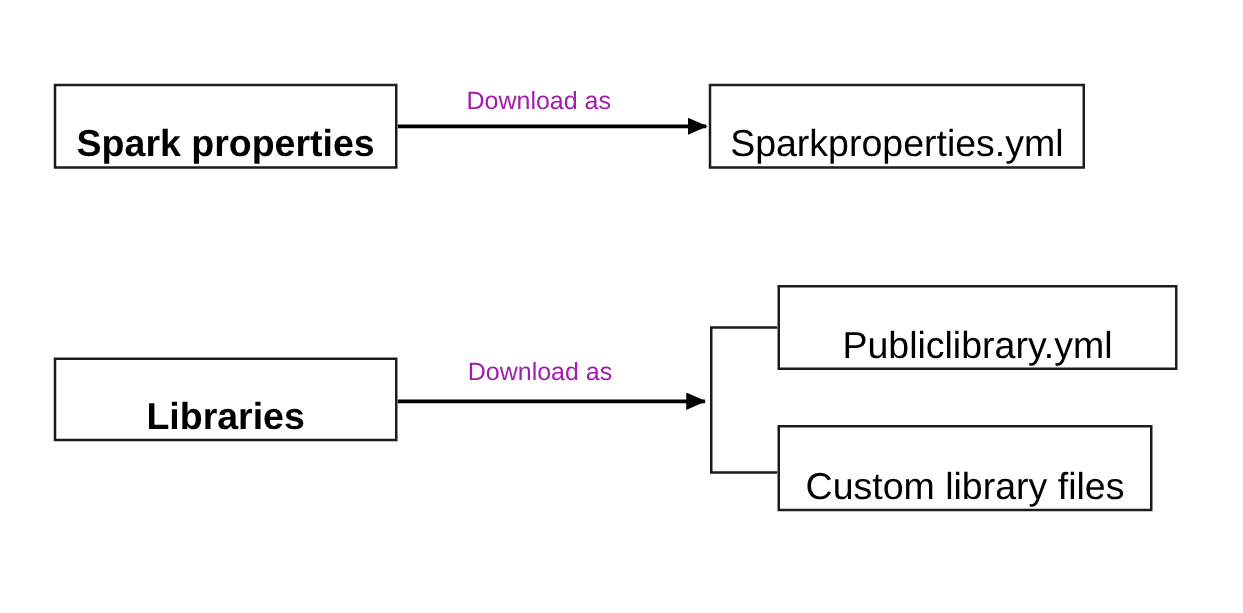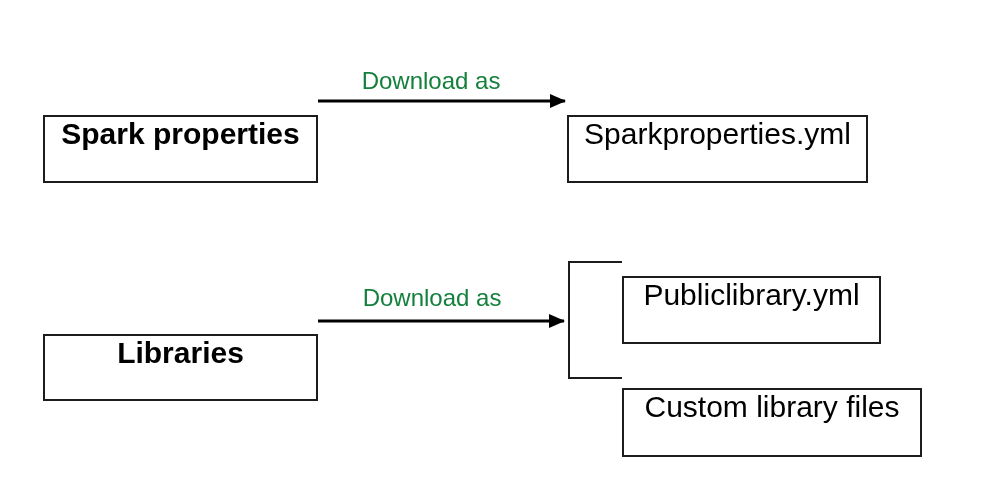--- a/index.html
+++ b/index.html
@@ -19,43 +19,42 @@
     position: absolute;
     left: 0; top: 0;
     width: 994px; height: 490px;
     pointer-events: none;
   }
   .node {
     position: absolute;
     background: #ffffff;
     border: 2px solid #1c1c1c;
     display: flex;
-    align-items: flex-start;
+    align-items: flex-end;
     justify-content: center;
     font-size: 30px;
     line-height: 34px;
     color: #000000;
     text-align: center;
     white-space: nowrap;
-    margin-top: 48px;
   }
   .node.source { font-weight: bold; }
 
   #node-spark-properties   { left: 43px;  top: 67px;  width: 275px; height: 68px; }
   #node-sparkproperties-yml{ left: 567px; top: 67px;  width: 301px; height: 68px; }
   #node-libraries          { left: 43px;  top: 286px; width: 275px; height: 67px; }
-  #node-publiclibrary-yml  { left: 622px; top: 228px; width: 259px; height: 68px; }
+  #node-publiclibrary-yml  { left: 622px; top: 228px; width: 320px; height: 68px; }
   #node-custom-library     { left: 622px; top: 340px; width: 300px; height: 69px; }
 
   .edge-label {
     position: absolute;
     transform: translateX(-50%);
-    font-size: 24px;
+    font-size: 20px;
     line-height: 20px;
-    color: #15803d;
+    color: #a21caf;
     white-space: nowrap;
   }
   #edge-label-spark     { left: 431px; top: 71px; }
   #edge-label-libraries { left: 432px; top: 288px; }
 
   .arrow-line { stroke: #000000; stroke-width: 3; }
   .branch-line { stroke: #1c1c1c; stroke-width: 2; fill: none; }
   .arrowhead-fill { fill: #000000; }
 </style>
 </head>

